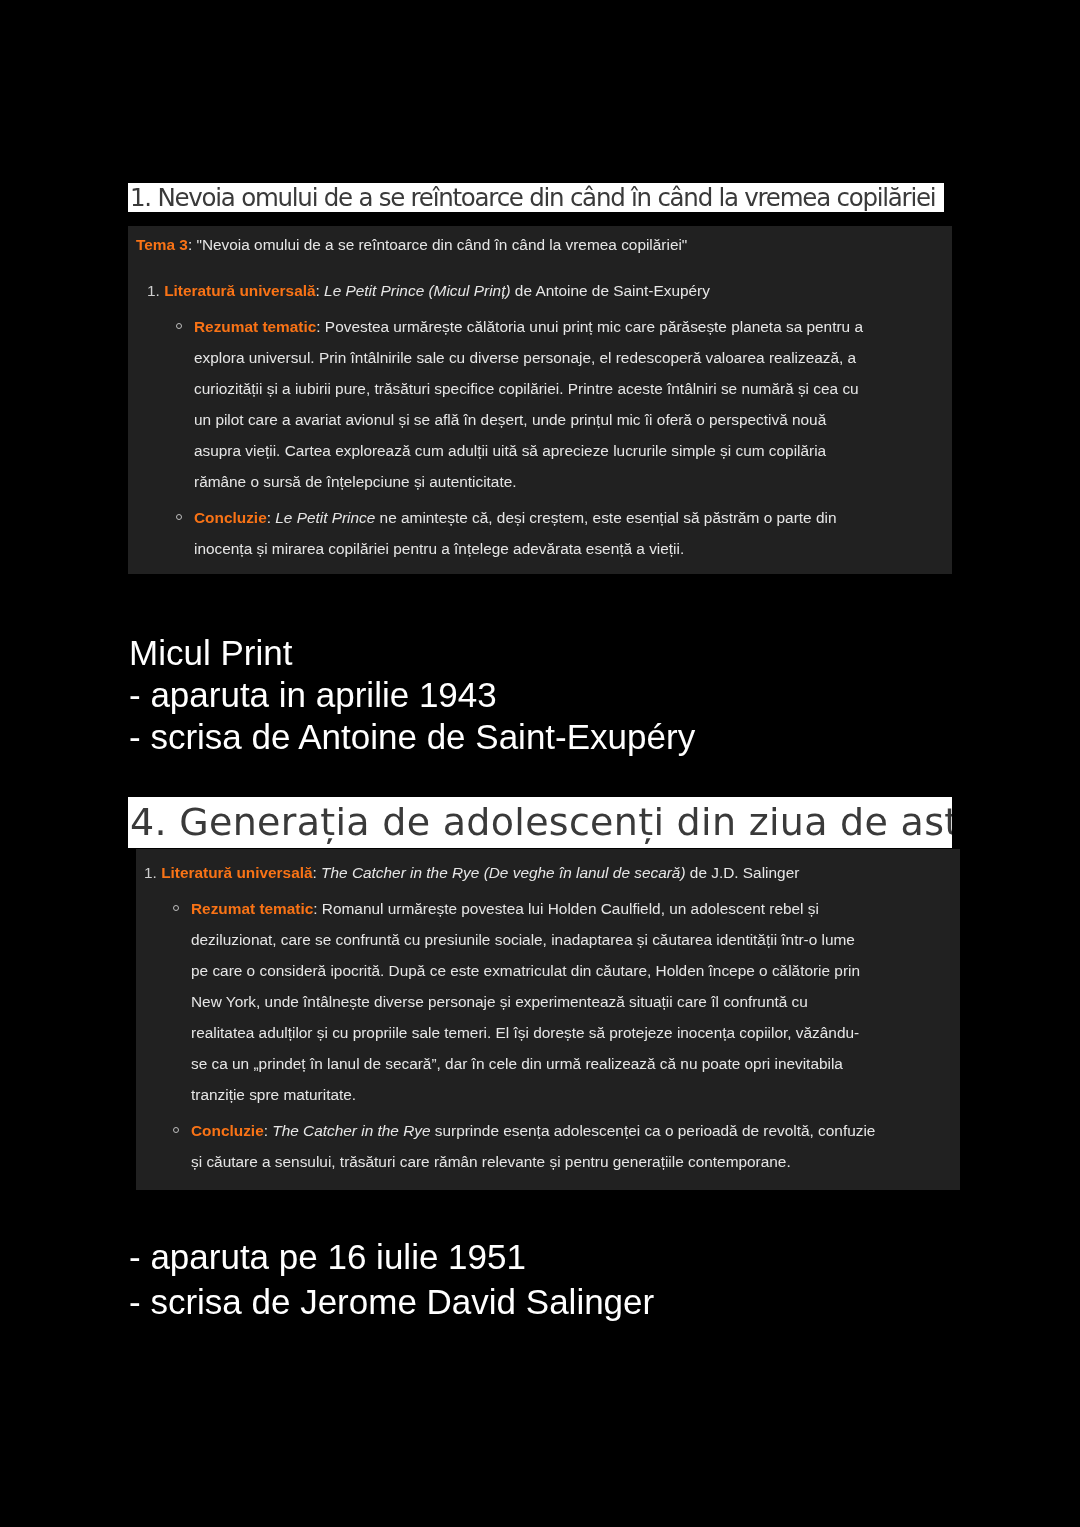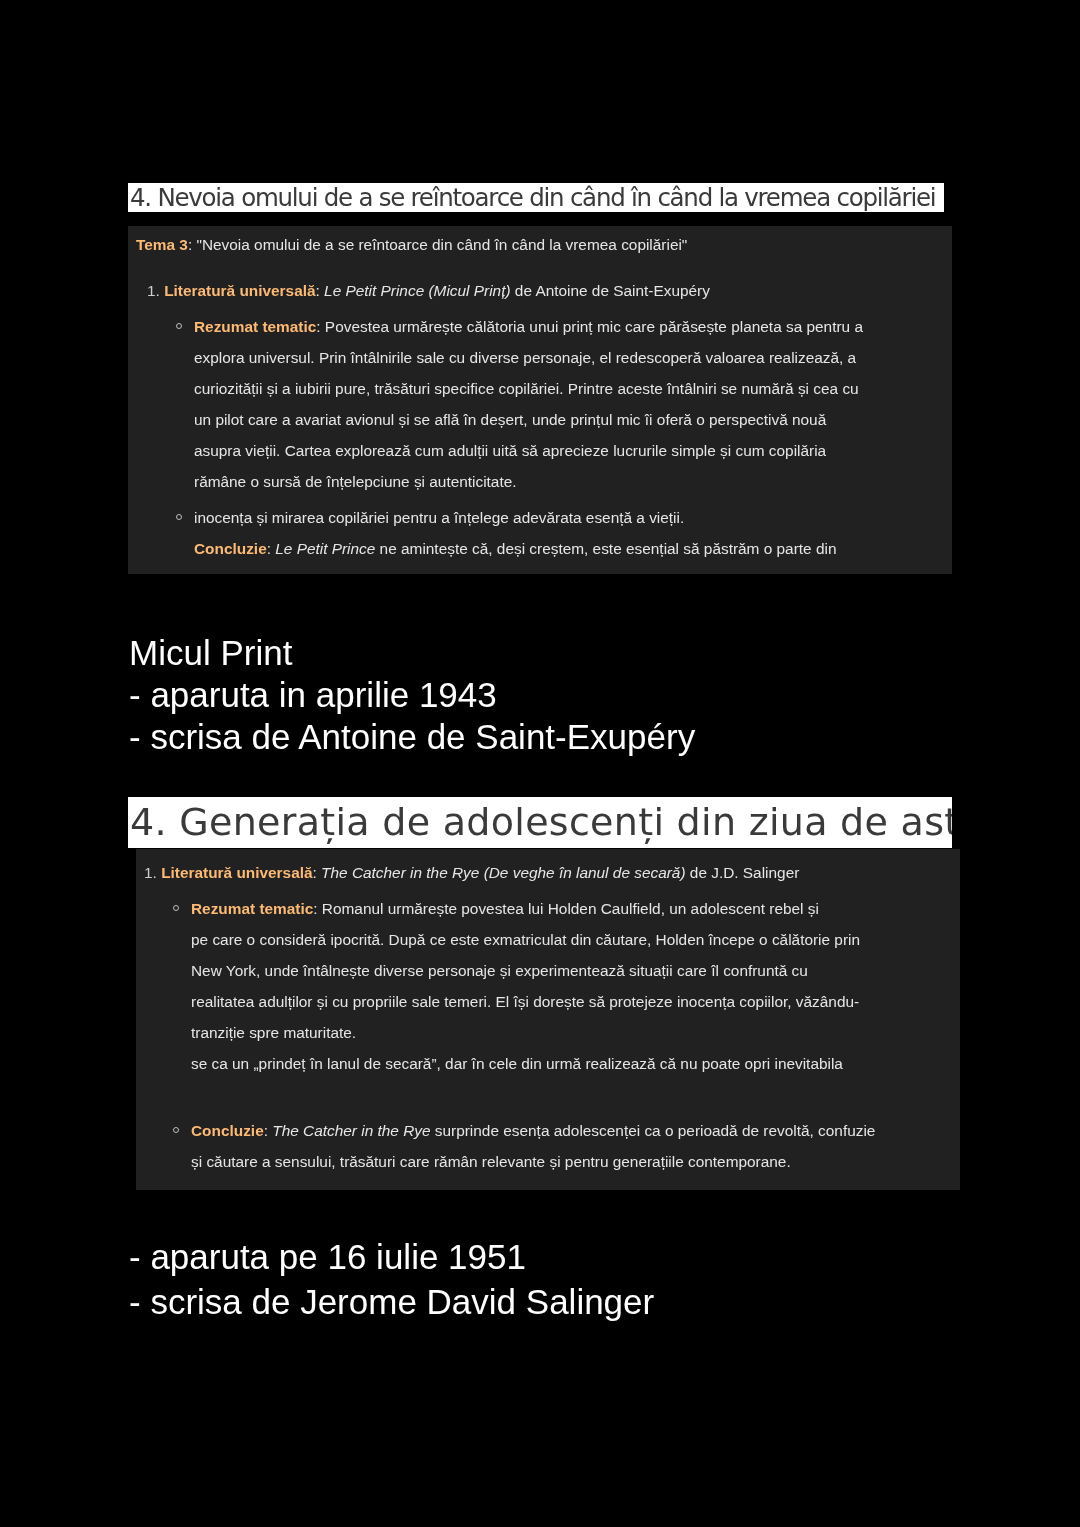--- a/index.html
+++ b/index.html
@@ -13,81 +13,82 @@
     white-space:nowrap; overflow:hidden; box-sizing:border-box;
   }
   #h3 { left:128px; top:183px; width:816px; height:29px; font-size:24.5px; line-height:29px; padding-left:2px; letter-spacing:-1.25px; transform-origin:left; }
   #h4 { left:128px; top:797px; width:824px; height:51px; font-size:38px; line-height:51px; padding-left:2px; letter-spacing:0.3px; }
   .panel {
     position:absolute; left:128px; width:824px; background:#212121; color:#e6e6e6;
     font-family:"Liberation Sans", "DejaVu Sans", sans-serif; font-size:15.4px; box-sizing:border-box;
   }
   #p3 { top:226px; height:348px; }
   #p4 { top:849px; height:341px;margin-left:8px; }
-  .panel b { color:#fdba74; font-weight:bold; }
+  .panel b { color:#f97316; font-weight:bold; }
   .panel i { }
   .line { position:absolute; white-space:nowrap; }
   .num { color:#cfcfcf; }
   .bullet {
     position:absolute; width:6px; height:6px; border:1.3px solid #bdbdbd; border-radius:50%; box-sizing:border-box;
   }
   .para { position:absolute; line-height:31px; }
   .note {
     position:absolute; left:129px; color:#fff; font-family:Liberation Sans, sans-serif;
     font-size:35px; line-height:42px; white-space:nowrap;
   }
   #n3 { top:632px; }
   #n4 { top:1235px; line-height:44.5px; }
 </style>
 </head>
 <body>
 
-<div id="h3" class="heading-strip">4. Nevoia omului de a se reîntoarce din când în când la vremea copilăriei</div>
+<div id="h3" class="heading-strip">1. Nevoia omului de a se reîntoarce din când în când la vremea copilăriei</div>
 
 <div id="p3" class="panel">
   <div class="line" style="left:8px; top:8px; line-height:22px;"><b>Tema 3</b><span>: "Nevoia omului de a se reîntoarce din când în când la vremea copilăriei"</span></div>
 
   <div class="line" style="left:19px; top:54px; line-height:22px;"><span class="num">1.</span> <b>Literatură universală</b><span>: </span><i>Le Petit Prince (Micul Prinț)</i><span> de Antoine de Saint-Exupéry</span></div>
 
   <span class="bullet" style="left:48px; top:97px;"></span>
   <div class="para" style="left:66px; top:85px;">
     <div class="line" style="position:relative;"><b>Rezumat tematic</b><span>: Povestea urmărește călătoria unui prinț mic care părăsește planeta sa pentru a</span></div>
     <div style="white-space:nowrap;">explora universul. Prin întâlnirile sale cu diverse personaje, el redescoperă valoarea realizează, a</div>
     <div style="white-space:nowrap;">curiozității și a iubirii pure, trăsături specifice copilăriei. Printre aceste întâlniri se numără și cea cu</div>
     <div style="white-space:nowrap;">un pilot care a avariat avionul și se află în deșert, unde prințul mic îi oferă o perspectivă nouă</div>
     <div style="white-space:nowrap;">asupra vieții. Cartea explorează cum adulții uită să aprecieze lucrurile simple și cum copilăria</div>
     <div style="white-space:nowrap;">rămâne o sursă de înțelepciune și autenticitate.</div>
   </div>
 
   <span class="bullet" style="left:48px; top:288px;"></span>
   <div class="para" style="left:66px; top:276px;">
+    <div style="white-space:nowrap;"><b>Concluzie</b><span>: </span><i>Le Petit Prince</i><span> ne amintește că, deși creștem, este esențial să păstrăm o parte din</span></div>
     <div style="white-space:nowrap;">inocența și mirarea copilăriei pentru a înțelege adevărata esență a vieții.</div>
-    <div style="white-space:nowrap;"><b>Concluzie</b><span>: </span><i>Le Petit Prince</i><span> ne amintește că, deși creștem, este esențial să păstrăm o parte din</span></div>
   </div>
 </div>
 
 <div id="n3" class="note">
   <div>Micul Print</div>
   <div>- aparuta in aprilie 1943</div>
   <div>- scrisa de Antoine de Saint-Exupéry</div>
 </div>
 
 <div id="h4" class="heading-strip">4. Generația de adolescenți din ziua de astăzi</div>
 
 <div id="p4" class="panel">
   <div class="line" style="left:8px; top:13px; line-height:22px;"><span class="num">1.</span> <b>Literatură universală</b><span>: </span><i>The Catcher in the Rye (De veghe în lanul de secară)</i><span> de J.D. Salinger</span></div>
 
   <span class="bullet" style="left:37px; top:56px;"></span>
   <div class="para" style="left:55px; top:44px;">
     <div style="white-space:nowrap;"><b>Rezumat tematic</b><span>: Romanul urmărește povestea lui Holden Caulfield, un adolescent rebel și</span></div>
+    <div style="white-space:nowrap;">deziluzionat, care se confruntă cu presiunile sociale, inadaptarea și căutarea identității într-o lume</div>
     <div style="white-space:nowrap;">pe care o consideră ipocrită. După ce este exmatriculat din căutare, Holden începe o călătorie prin</div>
     <div style="white-space:nowrap;">New York, unde întâlnește diverse personaje și experimentează situații care îl confruntă cu</div>
     <div style="white-space:nowrap;">realitatea adulților și cu propriile sale temeri. El își dorește să protejeze inocența copiilor, văzându-</div>
+    <div style="white-space:nowrap;">se ca un „prindeț în lanul de secară”, dar în cele din urmă realizează că nu poate opri inevitabila</div>
     <div style="white-space:nowrap;">tranziție spre maturitate.</div>
-    <div style="white-space:nowrap;">se ca un „prindeț în lanul de secară”, dar în cele din urmă realizează că nu poate opri inevitabila</div>
   </div>
 
   <span class="bullet" style="left:37px; top:278px;"></span>
   <div class="para" style="left:55px; top:266px;">
     <div style="white-space:nowrap;"><b>Concluzie</b><span>: </span><i>The Catcher in the Rye</i><span> surprinde esența adolescenței ca o perioadă de revoltă, confuzie</span></div>
     <div style="white-space:nowrap;">și căutare a sensului, trăsături care rămân relevante și pentru generațiile contemporane.</div>
   </div>
 </div>
 
 <div id="n4" class="note">

